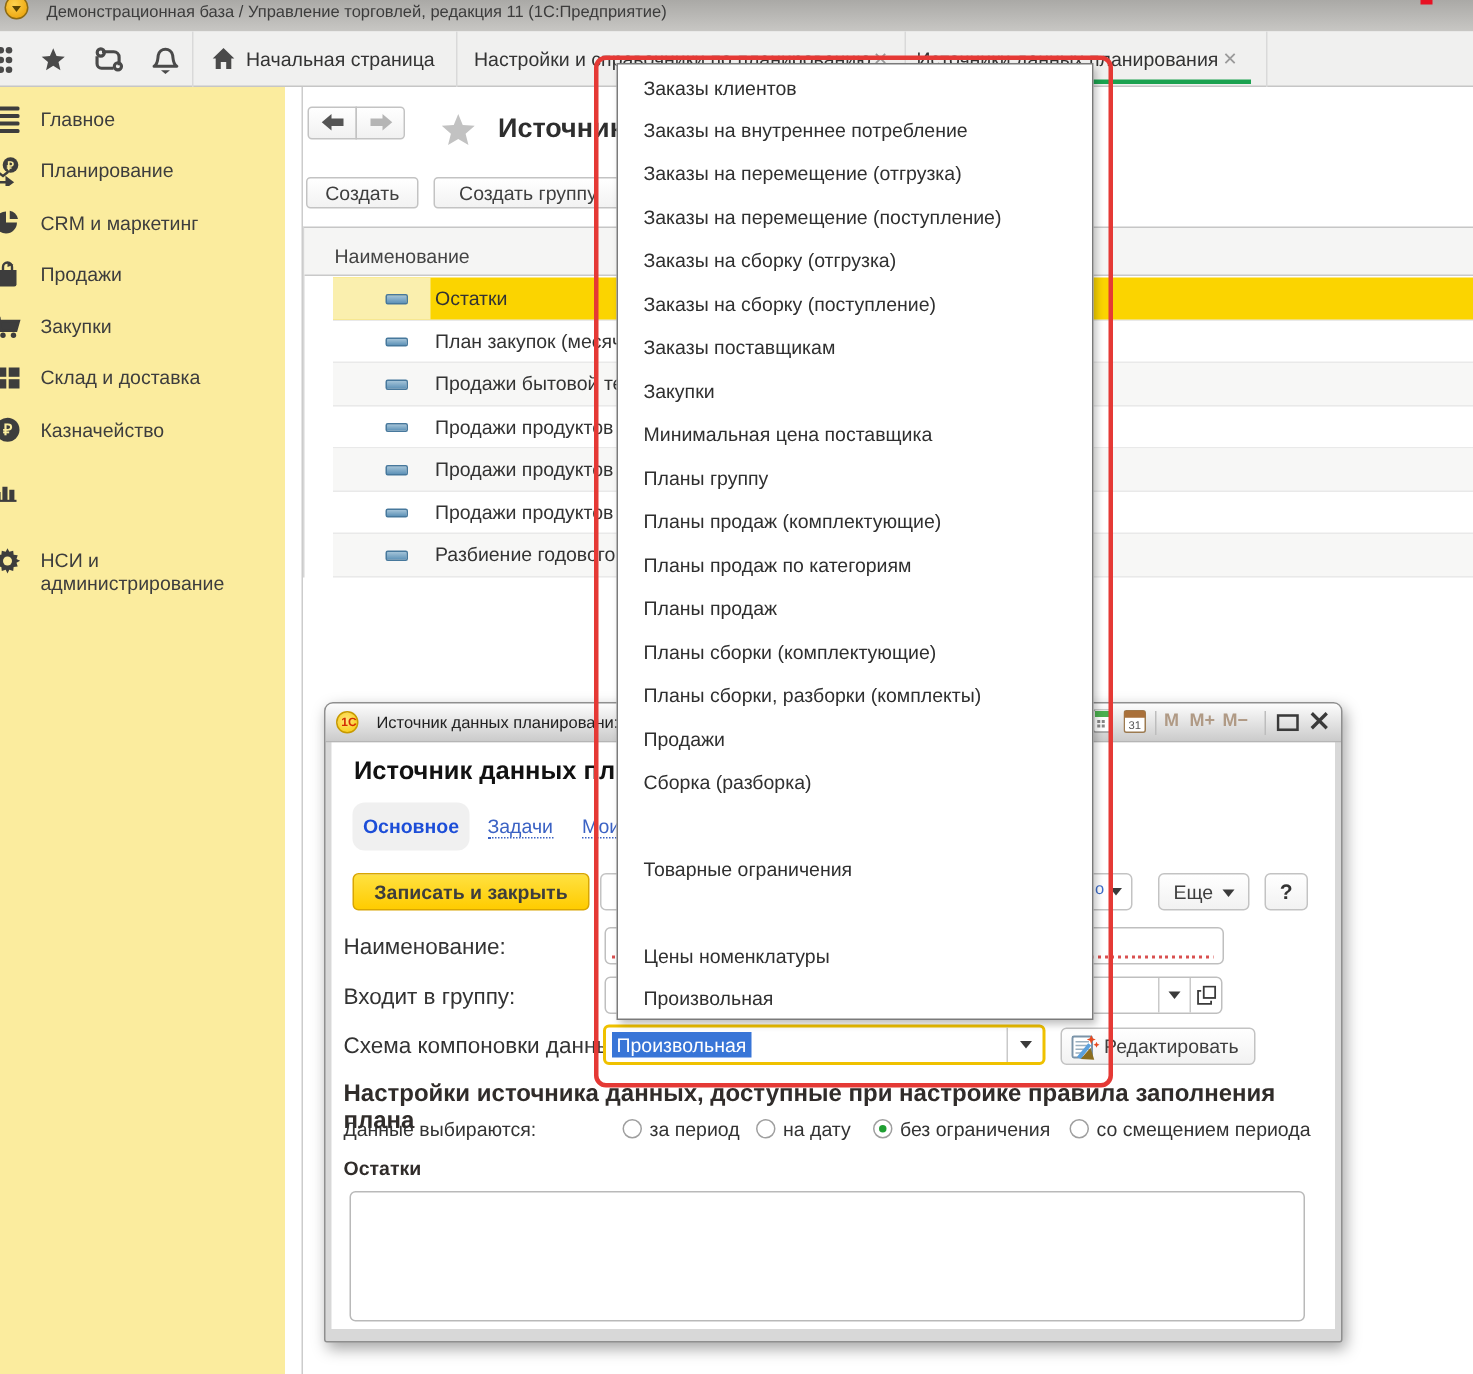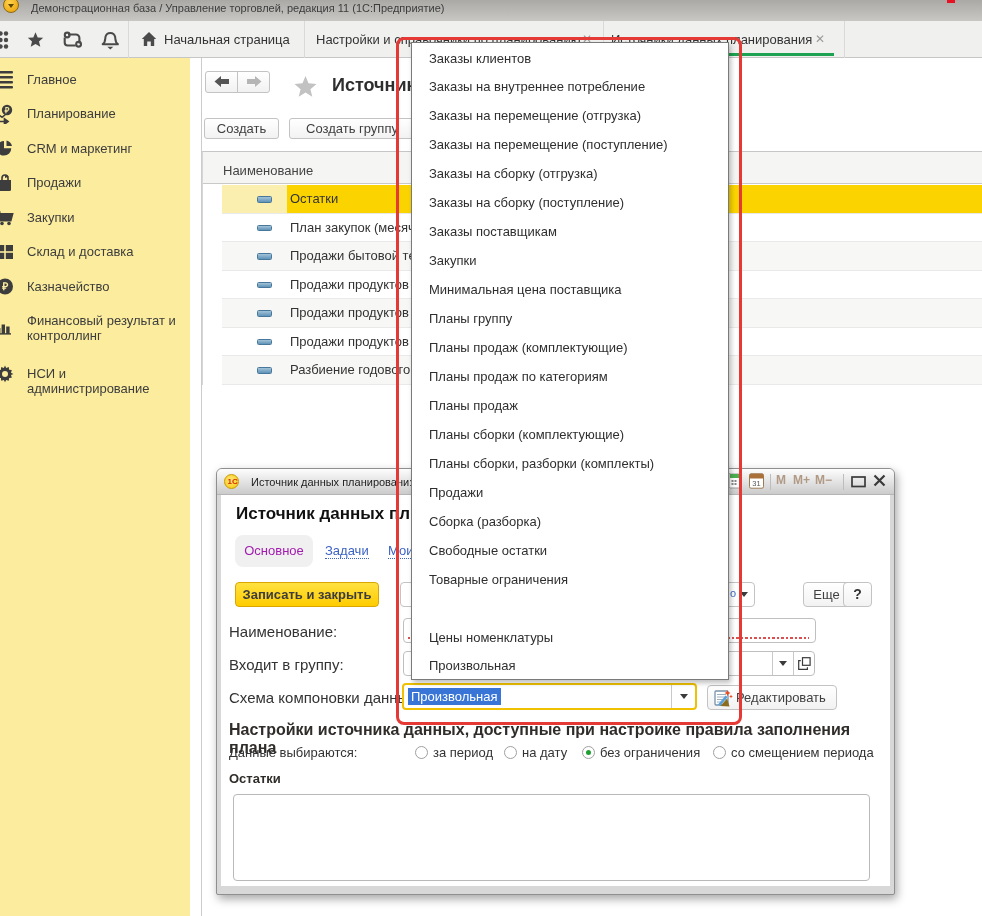--- a/index.html
+++ b/index.html
@@ -53,25 +53,25 @@
 
 #modal { left:216px; top:468px; width:679px; height:427px; background:#d8d8d8; border:1px solid #8f8f8f; border-radius:6px 6px 2px 2px; box-shadow:2px 4px 10px rgba(0,0,0,0.35); }
 #mtitle { position:absolute; left:0; top:0; width:677px; height:26px; background:linear-gradient(#fdfdfd,#cbcbcb); border-radius:5px 5px 0 0; border-bottom:1px solid #b5b5b5; }
 #mico { position:absolute; left:7px; top:5px; width:15px; height:15px; border-radius:50%; background:radial-gradient(circle at 45% 40%, #ffe680, #f7c800); border:1px solid #c89a00; }
 #mico span { position:absolute; left:2.5px; top:2px; font-size:8px; font-weight:bold; color:#d42b00; }
 #mtitle .ttext { position:absolute; left:34px; top:7px; font-size:11px; color:#222; }
 .mtico { position:absolute; top:4px; color:#b09a85; font-size:12px; font-weight:bold; }
 #mbody { position:absolute; left:4px; top:26px; width:669px; height:391px; background:#fff; }
 
 #mheading { position:absolute; left:15px; top:9px; font-size:17px; font-weight:bold; color:#111; white-space:nowrap; }
-#tabmain { position:absolute; left:14px; top:40px; width:78px; height:32px; background:#f0f0f0; border-radius:8px; font-size:13px; color:#a21caf; text-align:center; line-height:32px; }
+#tabmain { position:absolute; left:14px; top:40px; width:78px; height:32px; background:#f0f0f0; border-radius:8px; font-size:13px; color:#1d4ed8; text-align:center; line-height:32px;font-weight:bold; }
 .mlink { position:absolute; top:48px; font-size:13px; color:#3b62c4; border-bottom:1px dotted #3b62c4; }
-#btnsave { position:absolute; left:14px; top:87px; width:144px; height:25px; background:linear-gradient(#ffe141,#fc0); border:1px solid #d9a602; border-radius:4px; font-size:13px; font-weight:bold; color:#3d3d3d; text-align:center; line-height:23px; }
+#btnsave { position:absolute; left:14px; top:87px; width:158px; height:25px; background:linear-gradient(#ffe141,#fc0); border:1px solid #d9a602; border-radius:4px; font-size:13px; font-weight:bold; color:#3d3d3d; text-align:center; line-height:23px; }
 #btnfrag { position:absolute; left:502px; top:87px; width:32px; height:25px; background:#fff; border:1px solid #c3c3c3; border-radius:0 4px 4px 0; }
-#btnmore { position:absolute; left:551px; top:87px; width:61px; height:25px; background:linear-gradient(#ffffff,#f2f2f2); border:1px solid #c3c3c3; border-radius:4px; font-size:13px; color:#3f3f3f; text-align:center; line-height:23px;margin-left:31px; }
+#btnmore { position:absolute; left:551px; top:87px; width:61px; height:25px; background:linear-gradient(#ffffff,#f2f2f2); border:1px solid #c3c3c3; border-radius:4px; font-size:13px; color:#3f3f3f; text-align:center; line-height:23px; }
 #btnhelp { position:absolute; left:622px; top:87px; width:29px; height:25px; background:linear-gradient(#ffffff,#f2f2f2); border:1px solid #c3c3c3; border-radius:4px; font-size:14px; font-weight:bold; color:#333; text-align:center; line-height:23px; }
 .mlabel { position:absolute; left:8px; font-size:15px; color:#333; }
 .minput { position:absolute; background:#fff; border:1px solid #bfbfbf; border-radius:4px; }
 #inpname { left:182px; top:123px; width:413px; height:25px; }
 #inpname .reddots { position:absolute; left:4px; right:6px; bottom:3px; height:2px; background:repeating-linear-gradient(90deg,#d95050 0,#d95050 2px,transparent 2px,transparent 4.5px); }
 #inpgroup { left:182px; top:156px; width:412px; height:25px; }
 #inpgroup .dd { position:absolute; right:21px; top:0; width:21px; height:23px; border-left:1px solid #c9c9c9; }
 #inpgroup .op { position:absolute; right:0; top:0; width:21px; height:23px; border-left:1px solid #c9c9c9; }
 #combo { position:absolute; left:181px; top:188px; width:295px; height:27px; background:#fff; border:2px solid #efc100; border-radius:4px; }
 #combo .sel { position:absolute; left:4px; top:3px; padding:1px 3px; background:#3875d7; color:#fff; font-size:13px; }
@@ -186,21 +186,20 @@
         <rect x="9.8" y="3" width="7.2" height="6.2"></rect>
         <rect x="1" y="10.8" width="7.2" height="6.2"></rect>
         <rect x="9.8" y="10.8" width="7.2" height="6.2"></rect>
       </g>
     </svg>
     <div class="sbitem" style="top:221px;width:158px">Казначейство</div>
     <svg class="sbicon" style="top:219px" width="20" height="20">
       <circle cx="9" cy="9.5" r="8" fill="#3d3d3d"></circle>
       <text x="9.2" y="13" font-size="10.5" font-weight="bold" fill="#fbec9e" text-anchor="middle">₽</text>
     </svg>
-    <div class="sbitem" style="top:255px;width:158px">Финансовый результат и контроллинг</div>
     <svg class="sbicon" style="top:260px" width="20" height="20">
       <g fill="#3d3d3d">
         <rect x="1" y="10" width="3.4" height="6"></rect>
         <rect x="5.6" y="6.5" width="3.4" height="9.5"></rect>
         <rect x="10.2" y="8.5" width="3.4" height="7.5"></rect>
         <rect x="0" y="15.2" width="15" height="1.4"></rect>
       </g>
     </svg>
     <div class="sbitem" style="top:308px;width:158px">НСИ и администрирование</div>
     <svg class="sbicon" style="top:306px" width="20" height="20">
@@ -373,18 +372,17 @@
     <div class="ditem" style="top:203.15px">Закупки</div>
     <div class="ditem" style="top:232.1px">Минимальная цена поставщика</div>
     <div class="ditem" style="top:261.05px">Планы группу</div>
     <div class="ditem" style="top:290px">Планы продаж (комплектующие)</div>
     <div class="ditem" style="top:318.95px">Планы продаж по категориям</div>
     <div class="ditem" style="top:347.9px">Планы продаж</div>
     <div class="ditem" style="top:376.84999999999997px">Планы сборки (комплектующие)</div>
     <div class="ditem" style="top:405.8px">Планы сборки, разборки (комплекты)</div>
     <div class="ditem" style="top:434.75px">Продажи</div>
     <div class="ditem" style="top:463.7px">Сборка (разборка)</div>
-    <div class="ditem" style="top:492.65px">Свободные остатки</div>
     <div class="ditem" style="top:521.6px">Товарные ограничения</div>
     <div class="ditem" style="top:579.5px">Цены номенклатуры</div>
     <div class="ditem" style="top:608.4499999999999px">Произвольная</div>
   </div>
 <div class="abs" id="redrect"></div>
 
 </body></html>

